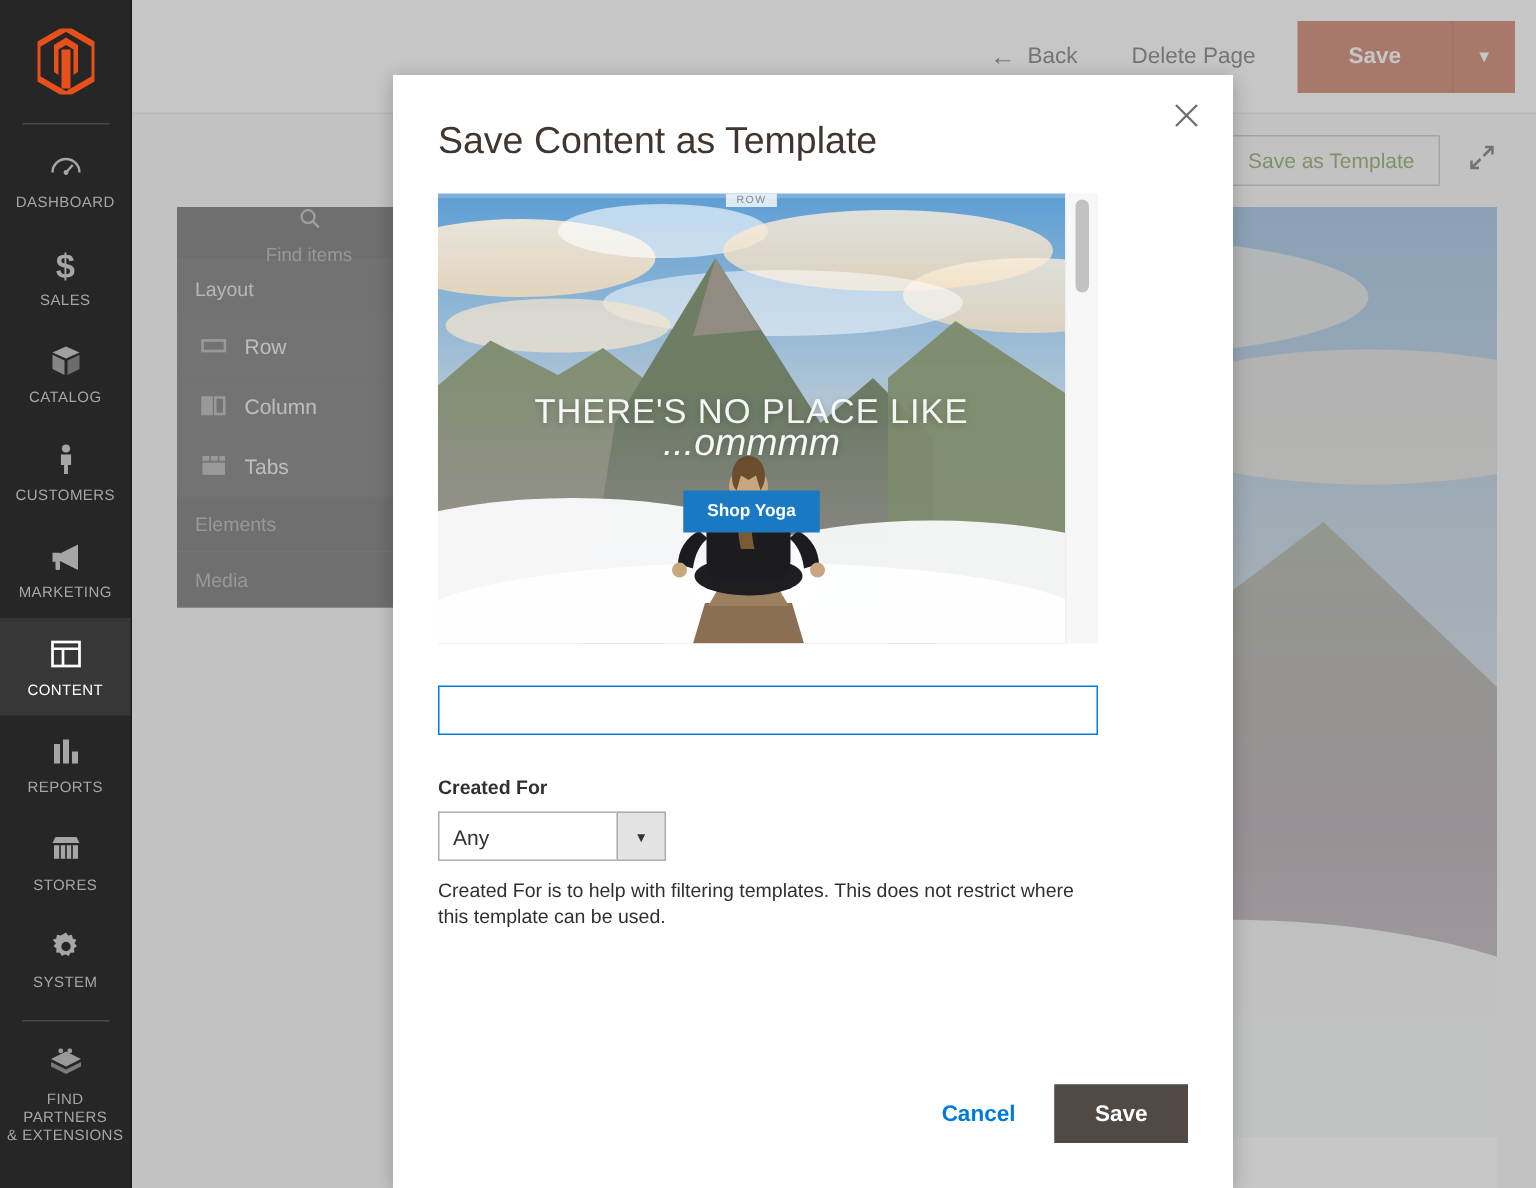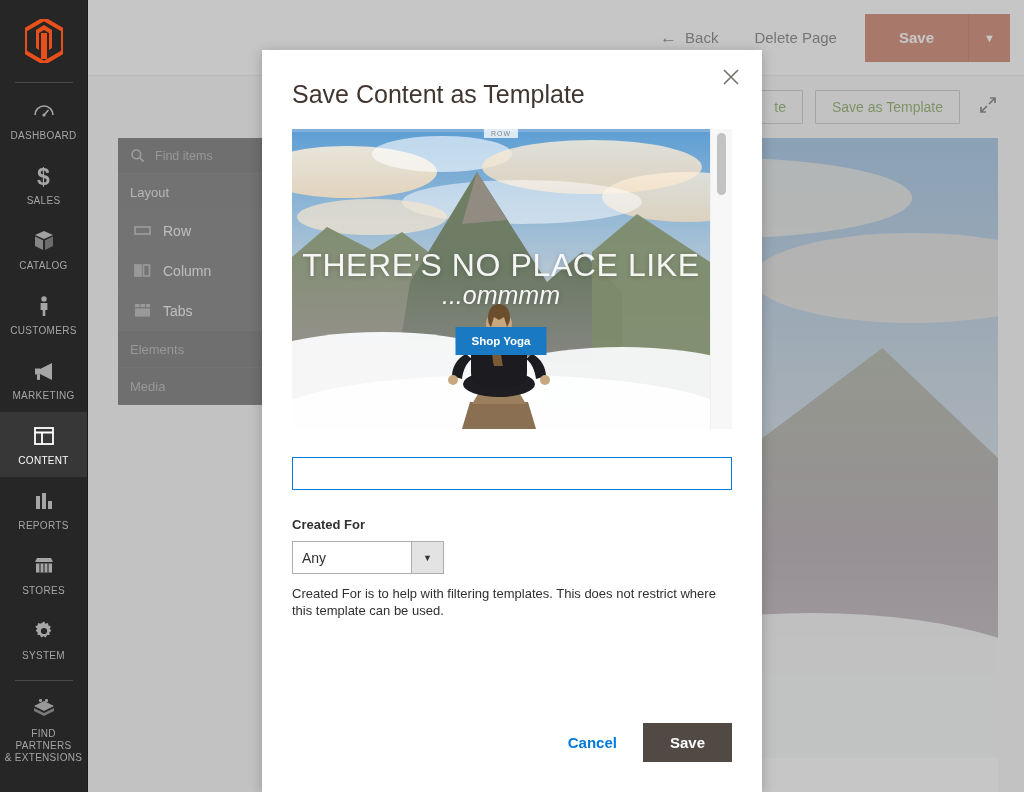--- a/index.html
+++ b/index.html
@@ -89,21 +89,21 @@
   .expand-ico { color: #303030; cursor: pointer; padding-left: 6px; }
 
   
   .stage { position: relative; padding: 0 26px; }
   .panel {
     position: absolute; left: 30px; top: 0; width: 176px;
     background: #262626; z-index: 5;
   }
   .panel-search {
     display: flex; align-items: center; gap: 10px; height: 36px;
-    padding: 0 12px; border-bottom: 1px solid #333;
+    padding: 0 12px; border-bottom: 1px solid #333; flex-direction: column;
   }
   .panel-search-label { color: #8c8c8c; font-size: 12.5px; }
   .panel-group {
     display: flex; align-items: center; justify-content: space-between;
     height: 37px; padding: 0 12px; cursor: pointer;
     border-bottom: 1px solid #333;
   }
   .panel-group.open { background: #2e2e2e; text-align: center; }
   .panel-group-label { color: #d6d6d6; font-size: 13px; }
   .panel-group.collapsed .panel-group-label { color: #8c8c8c; text-align: right; }
@@ -133,21 +133,21 @@
     position: absolute; left: 28px; bottom: 5px;
     font-size: 10px; letter-spacing: 1.4px; color: #8a8a8a;
   }
   #dim-overlay {
     position: absolute; left: 88px; top: 0; width: 936px; height: 792px;
     background: rgba(160,160,160,.60); z-index: 20;
   }
 
   
   #modal {
-    position: absolute; left: 262px; top: 50px; width: 500px; height: 742px;
+    position: absolute; left: 262px; top: 50px; width: 560px; height: 742px;
     background: #ffffff; z-index: 40;
     box-shadow: 0 2px 12px rgba(0,0,0,.22);
     display: flex; flex-direction: column;
   }
   .modal-close {
     position: absolute; right: 14px; top: 10px; width: 34px; height: 34px;
     border: none; background: none; cursor: pointer;
     display: flex; align-items: center; justify-content: center;
   }
   .modal-body { flex: 1 1 auto; padding: 30px 30px 0 30px; overflow: hidden; }
@@ -170,22 +170,22 @@
     width: 418px; height: 300px; overflow: hidden; position: relative;
     background: linear-gradient(#7fb0dc 0%, #a9c4da 22%, #cfd3d6 55%, #eceff0 100%);
   }
   .row-badge {
     position: absolute; left: 50%; top: 0; transform: translateX(-50%);
     background: rgba(255,255,255,.78); color: #888; font-size: 7px;
     letter-spacing: 1px; padding: 1px 7px; z-index: 3;
   }
   .pv-photo { position: absolute; inset: 3px 0 0 0; }
   .pv-h1 {
-    position: absolute; left: 0; right: 0; top: 118px; text-align: center;
-    color: rgba(255,255,255,.93); font-size: 32px; letter-spacing: .6px;
+    position: absolute; left: 0; right: 0; top: 132px; text-align: center;
+    color: rgba(255,255,255,.93); font-size: 23px; letter-spacing: .6px;
     font-family: "Liberation Sans", sans-serif; z-index: 4;
     text-shadow: 0 1px 5px rgba(0,0,0,.22);
   }
   .pv-h2 {
     position: absolute; left: 0; right: 0; top: 152px; text-align: center;
     color: rgba(255,255,255,.95); font-size: 25px; font-style: italic;
     font-family: "Liberation Sans", sans-serif; z-index: 4;
     text-shadow: 0 1px 5px rgba(0,0,0,.22);
   }
   .pv-btn {

